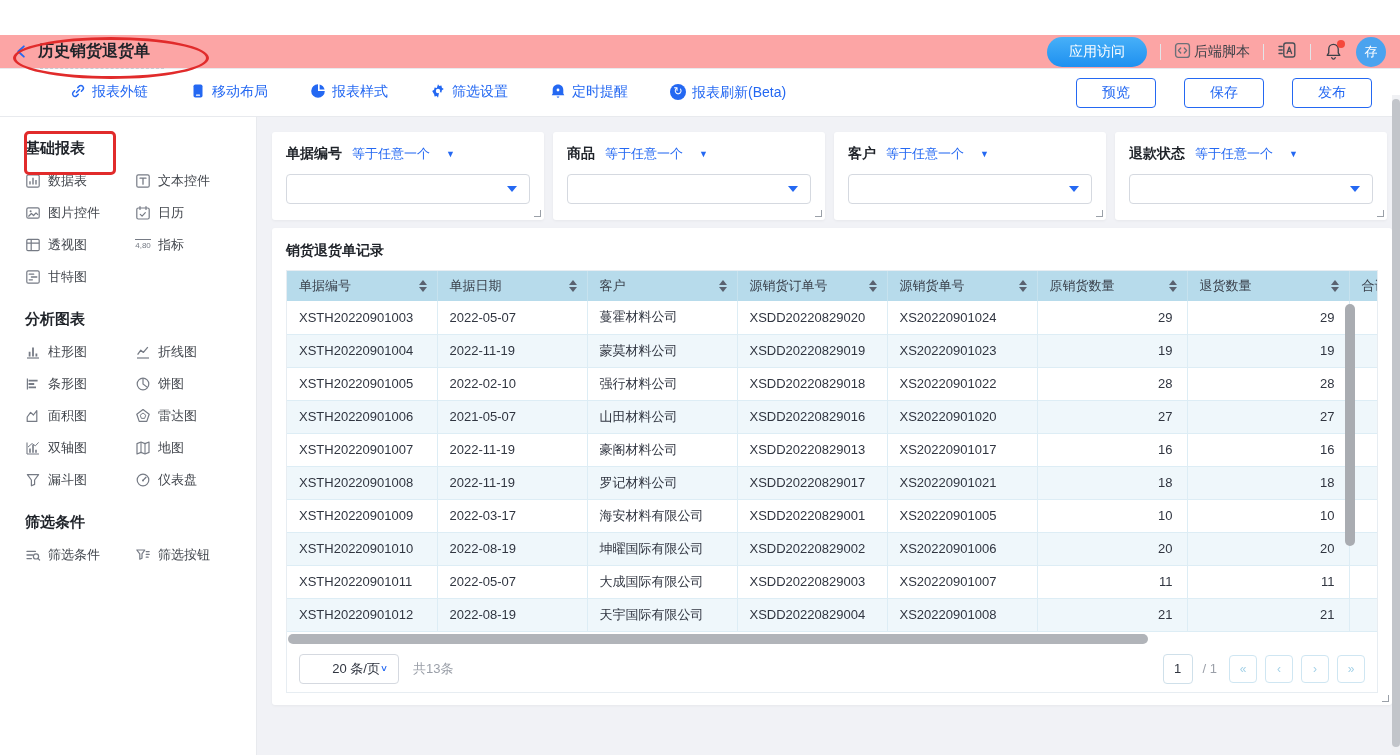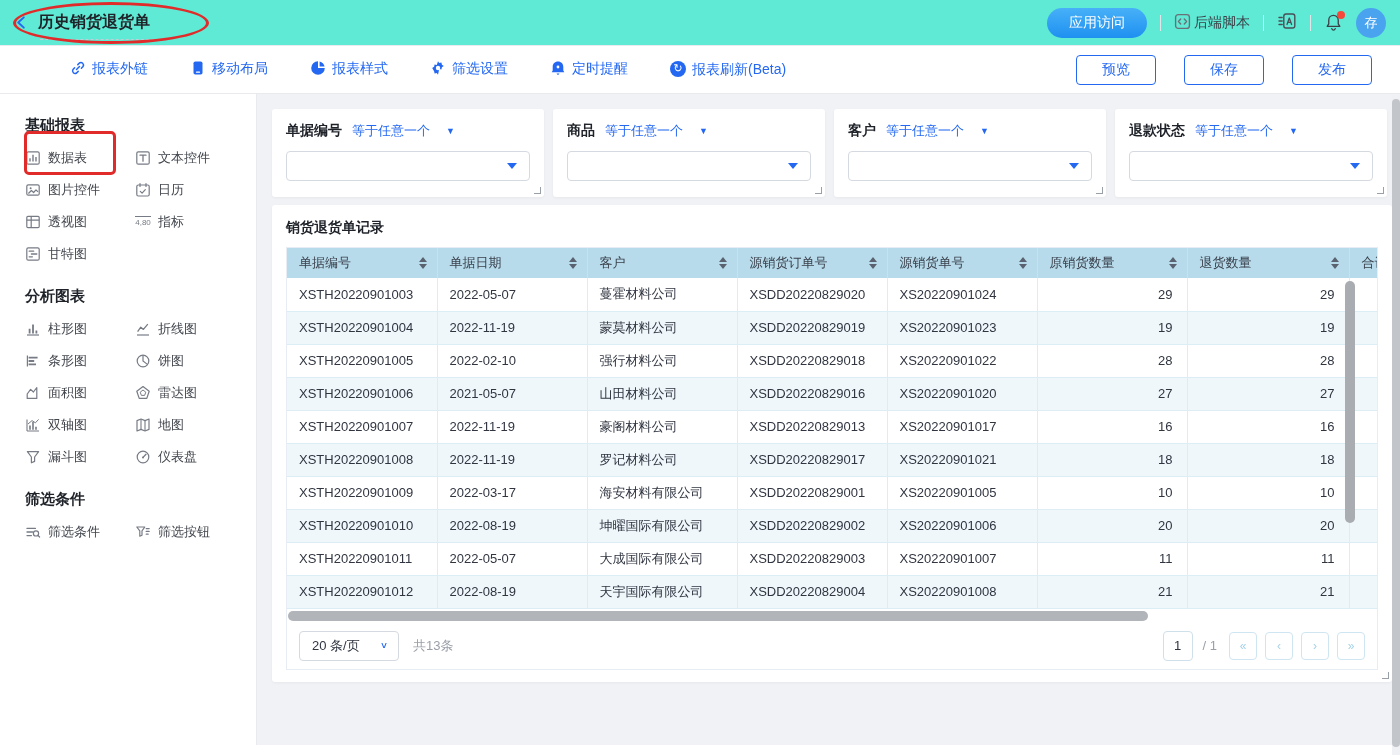--- a/index.html
+++ b/index.html
@@ -1,21 +1,21 @@
 <!DOCTYPE html>
 <html><head>
 <meta charset="utf-8">
 <style>
   * { margin:0; padding:0; box-sizing:border-box; }
   html,body { width:1400px; height:755px; overflow:hidden; background:#fff;
     font-family:"Liberation Sans","DejaVu Sans",sans-serif; color:#1f2329; }
 
   
-  .topbar { position:relative; height:46px; background:#5eead4; border-bottom:1px solid #e8eaee;
-    display:flex; align-items:center; padding:0 14px 0 10px; }
+  .topbar { position:relative; height:34px; background:#fca5a5; border-bottom:1px solid #e8eaee;
+    display:flex; align-items:center; padding:0 14px 0 10px;margin-top:35px; }
   .back { width:22px; height:22px; display:flex; align-items:center; justify-content:center; cursor:pointer; }
   .title-wrap { position:relative; margin-left:6px; }
   .page-title { font-size:16px; font-weight:bold; color:#1f2329; }
   .title-underline { position:absolute; left:2px; right:-14px; bottom:-7px; border-bottom:1px dashed #c6cad2; }
   .ellipse-annot { position:absolute; left:13px; top:2px; width:196px; height:42px;
     border:3px solid #e12b2b; border-radius:50%; pointer-events:none; z-index:30; }
   .top-right { margin-left:auto; display:flex; align-items:center; gap:13px; }
   .pill-btn { height:30px; padding:0 22px; border:none; border-radius:16px; color:#fff; font-size:14px;
     background:linear-gradient(180deg,#47b0f8,#1e90f0); cursor:pointer; }
   .vdiv { width:1px; height:16px; background:#e3e5e9; }
@@ -79,21 +79,21 @@
     border-bottom:1px solid #ddedf5; white-space:nowrap; overflow:hidden; background:#fff; }
   tbody tr:nth-child(even) td { background:#eff7fb; }
   td.num { text-align:right; padding-right:14px; }
   .vscroll { position:absolute; right:22px; top:33px; width:10px; height:242px; border-radius:5px; background:#a9acb1; cursor:grab; }
   .hscroll-track { height:14px; display:flex; align-items:center; padding:0 1px; }
   .hscroll-thumb { width:79%; height:10px; border-radius:5px; background:#b1b4b9; cursor:grab; }
 
   
   .pager { height:46px; display:flex; align-items:center; padding:0 12px; }
   .psize { width:100px; height:30px; border:1px solid #d5d9e0; border-radius:4px; display:flex; align-items:center;
-    justify-content:space-between; padding:0 10px 0 12px; font-size:13px; color:#303540; cursor:pointer; background:#fff; }
+    justify-content:flex-end; padding:0 10px 0 12px; font-size:13px; color:#303540; cursor:pointer; background:#fff; }
   .pchev { color:#2468f2; font-size:11px; transform:scaleY(.8); }
   .ptotal { margin-left:14px; font-size:13px; color:#9a9fa8; }
   .pright { margin-left:auto; display:flex; align-items:center; gap:8px; }
   .pnum { width:30px; height:30px; border:1px solid #cfe0ea; border-radius:4px; text-align:center;
     font-size:13px; color:#303540; outline:none; }
   .pslash { font-size:13px; color:#9a9fa8; margin:0 4px 0 2px; }
   .pbtn { width:28px; height:28px; border:1px solid #cfe6f2; border-radius:4px; background:#fff;
     color:#a5d2e8; font-size:12px; cursor:pointer; display:flex; align-items:center; justify-content:center; }
 
   

